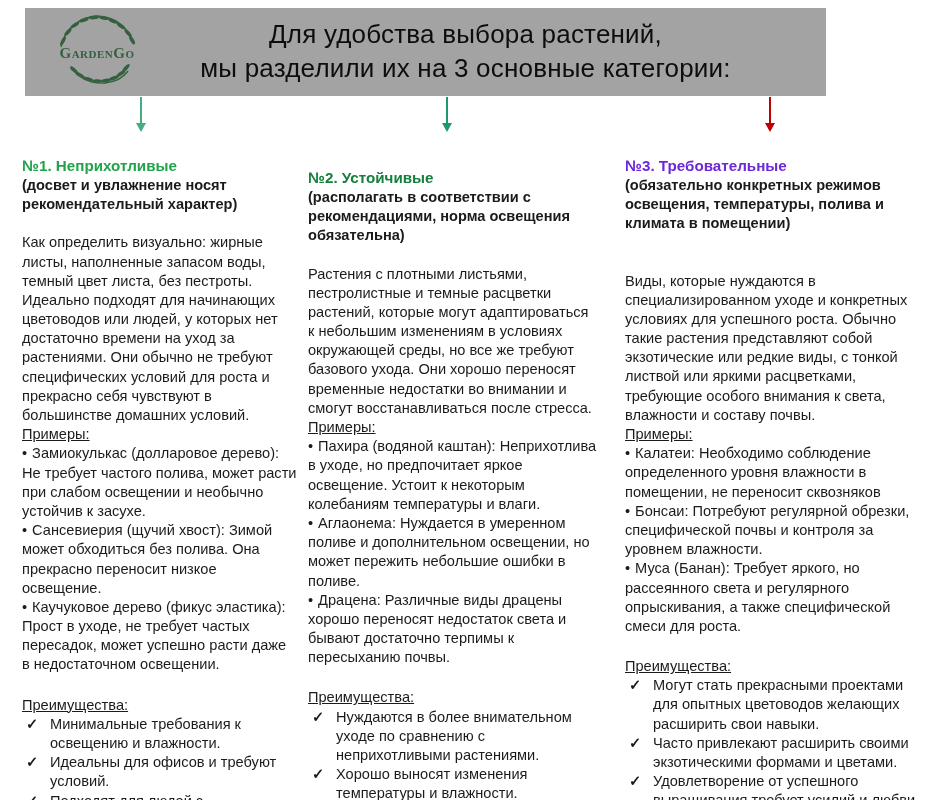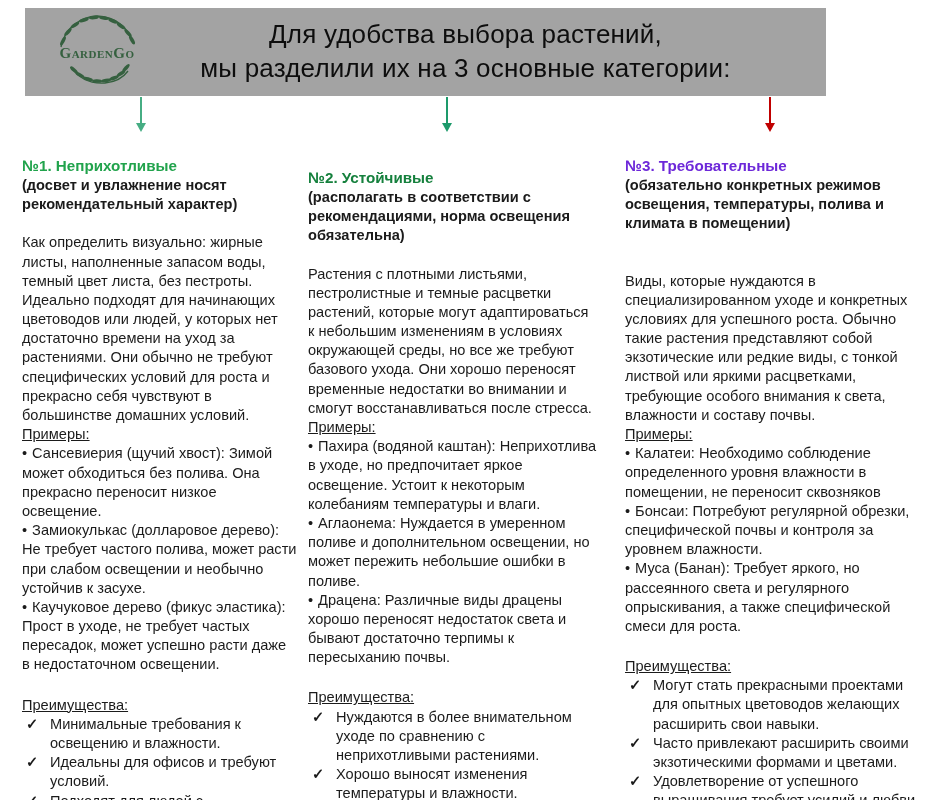--- a/index.html
+++ b/index.html
@@ -84,22 +84,22 @@
     <span class="arrow-line" style="background: rgb(192, 0, 0);"></span>
     <span class="arrow-head" style="border-top-color: rgb(192, 0, 0);"></span>
   </div>
 
   <div class="col col-1">
     <div class="col-heading" style="color: rgb(33, 163, 76);">№1. Неприхотливые</div>
     <div class="col-subtitle">(досвет и увлажнение носят рекомендательный характер)</div>
     <div class="col-desc">Как определить визуально: жирные листы, наполненные запасом воды, темный цвет листа, без пестроты. Идеально подходят для начинающих цветоводов или людей, у которых нет достаточно времени на уход за растениями. Они обычно не требуют специфических условий для роста и прекрасно себя чувствуют в большинстве домашних условий.</div>
     <div class="section-label">Примеры:</div>
     <div>
+      <div class="example-item"><span class="bullet">•</span><span>Замиокулькас (долларовое дерево): Не требует частого полива, может расти при слабом освещении и необычно устойчив к засухе.</span></div>
       <div class="example-item"><span class="bullet">•</span><span>Сансевиерия (щучий хвост): Зимой может обходиться без полива. Она прекрасно переносит низкое освещение.</span></div>
-      <div class="example-item"><span class="bullet">•</span><span>Замиокулькас (долларовое дерево): Не требует частого полива, может расти при слабом освещении и необычно устойчив к засухе.</span></div>
       <div class="example-item"><span class="bullet">•</span><span>Каучуковое дерево (фикус эластика): Прост в уходе, не требует частых пересадок, может успешно расти даже в недостаточном освещении.</span></div>
     </div>
     <div class="advantages-block">
       <div class="section-label">Преимущества:</div>
       <div class="check-item">
           <span class="check-mark">✓</span>
           <span class="check-text">Минимальные требования к освещению и влажности.</span>
         </div>
       <div class="check-item">
           <span class="check-mark">✓</span>

